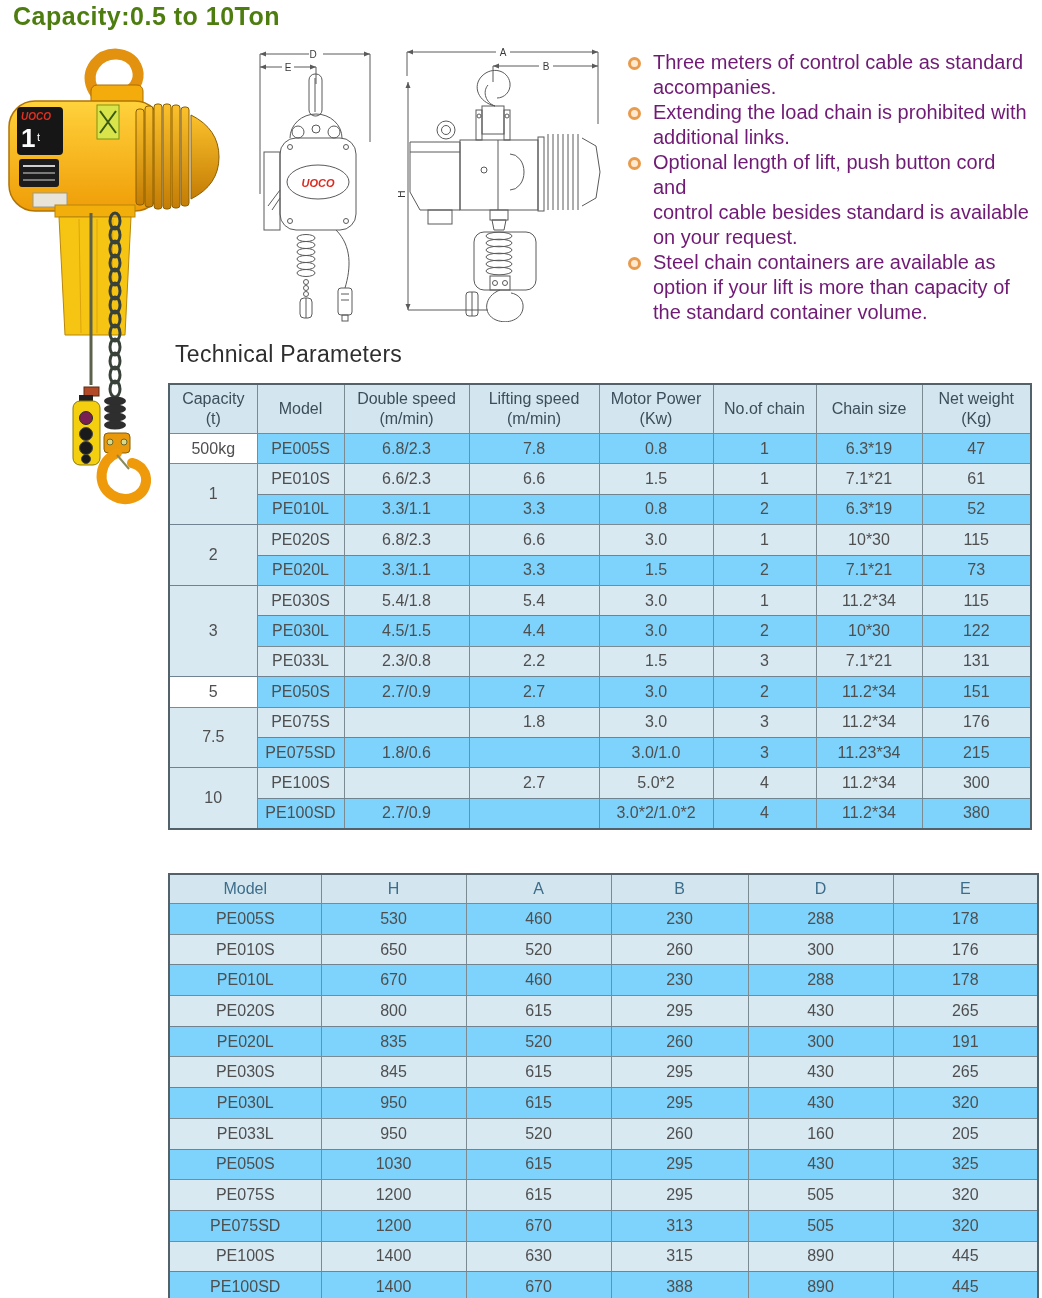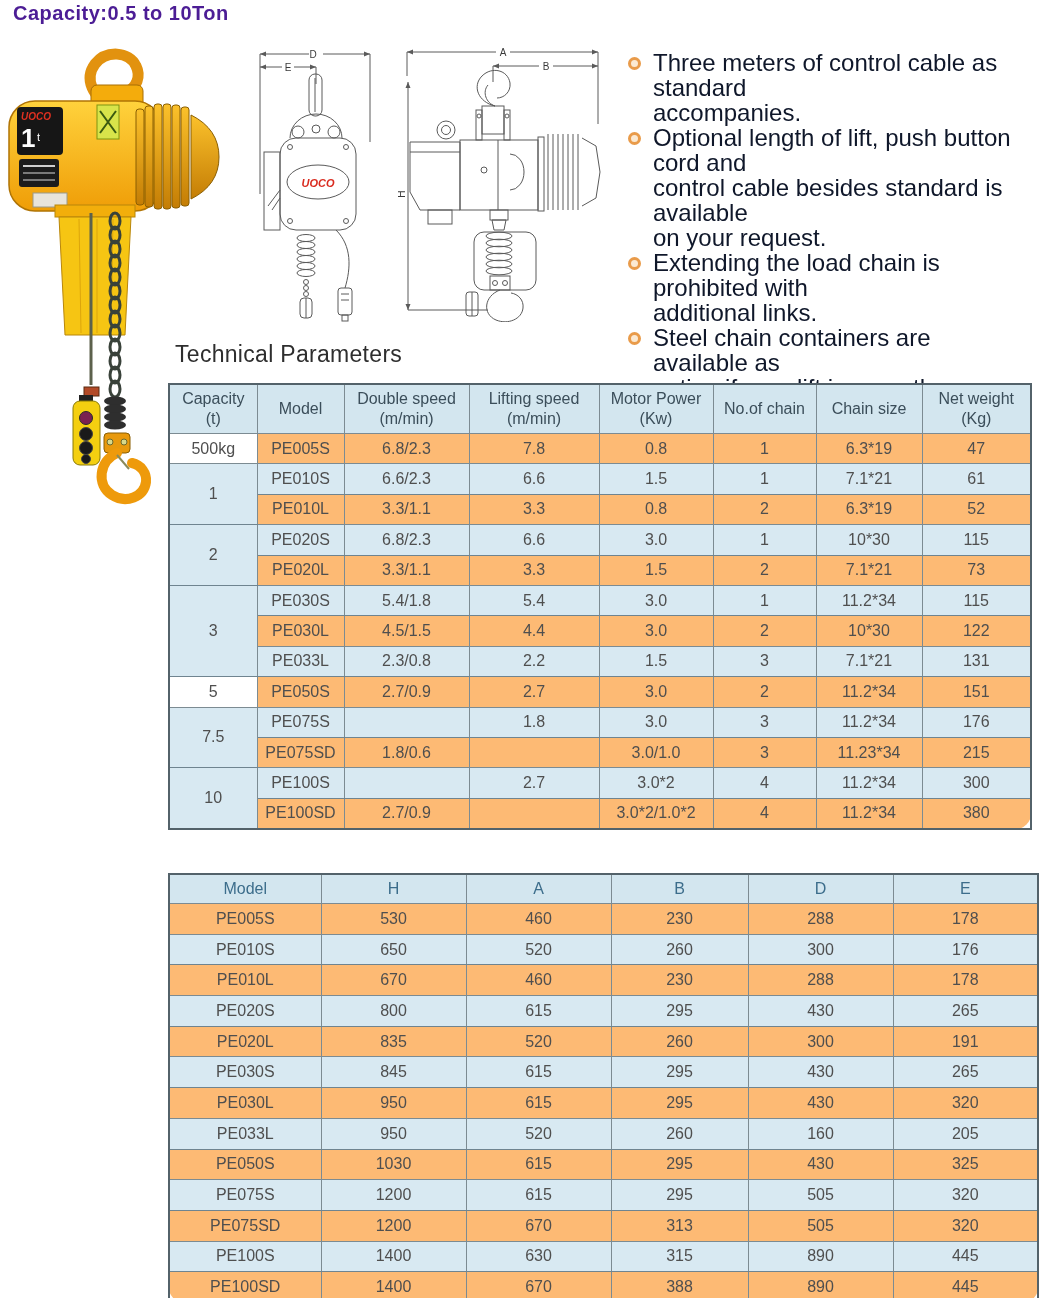--- a/index.html
+++ b/index.html
@@ -1,31 +1,31 @@
 <!DOCTYPE html>
 <html><head>
 <meta charset="utf-8">
 <style>
   html,body{margin:0;padding:0;background:#fff;}
   body{width:1042px;height:1298px;position:relative;font-family:"Liberation Sans",sans-serif;color:#4a4a4a;overflow:hidden;}
   .abs{position:absolute;}
 
   
-  .page-title{left:13px;top:2px;font-size:20px;font-weight:bold;color:#4c1d95;letter-spacing:.5px;}
+  .page-title{left:13px;top:2px;font-size:25px;font-weight:bold;color:#4d7c0f;letter-spacing:.5px;}
   .section-heading{font-size:23px;font-weight:normal;color:#2e2e2e;letter-spacing:.3px;}
   #tech-heading{left:175px;top:341px;}
   #size-heading{left:175px;top:884px;}
 
   
   .features{left:626px;top:50px;width:404px;list-style:none;margin:0;padding:0;}
-  .features li{position:relative;padding-left:27px;font-size:24px;line-height:25px;color:#0f172a;white-space:pre-line;}
+  .features li{position:relative;padding-left:27px;font-size:20px;line-height:25px;color:#701a75;white-space:pre-line;}
   .bullet{position:absolute;left:2px;top:7px;width:7px;height:7px;border-radius:50%;background:#fbe9d2;border:3px solid #e99b4a;}
 
   
-  table{border-collapse:collapse;table-layout:fixed;background:#fdba74;border-radius:19px;}
+  table{border-collapse:collapse;table-layout:fixed;background:#7dd3fc;}
   #tech-table{left:168px;top:383px;width:862px;}
   #size-table{left:168px;top:873px;width:869px;}
   th,td{border:1px solid #7c8b92;text-align:center;vertical-align:middle;padding:0;font-weight:normal;overflow:hidden;}
   table{border:2px solid #53626a;}
   #tech-table th{height:48px;background:#d3e6ef;color:#3b4e5a;font-size:16px;white-space:pre-line;line-height:1.25;}
   #tech-table td{height:29.4px;font-size:16px;color:#4f4f4f;}
   #size-table th{height:28px;background:#d3e6ef;color:#3c6d8b;font-size:16px;}
   #size-table td{height:29.7px;font-size:16px;color:#4f4f4f;}
   tr.blue-row td{background:#d8e9f2;color:#3c6d8b;border-top:1px solid #6f8490;border-bottom:1px solid #6f8490;}
   td.cap{background:#fff;color:#4f4f4f;}
@@ -277,25 +277,25 @@
     <rect x="92" y="234" width="20" height="14"></rect>
     <circle cx="97" cy="241" r="2.5"></circle>
       <circle cx="107" cy="241" r="2.5"></circle>
     <path d="M102,248 C86,254 84,272 98,278 C110,283 124,277 125,266 C126,258 120,252 113,251"></path>
   </g>
 </svg>
 
 <ul class="abs features">
     <li><span class="bullet"></span><span>Three meters of control cable as standard
 accompanies.</span></li>
+    <li><span class="bullet"></span><span>Extending the load chain is prohibited with
+additional links.</span></li>
     <li><span class="bullet"></span><span>Optional length of lift, push button cord and
 control cable besides standard is available
 on your request.</span></li>
-    <li><span class="bullet"></span><span>Extending the load chain is prohibited with
-additional links.</span></li>
     <li><span class="bullet"></span><span>Steel chain containers are available as
 option if your lift is more than  capacity  of
 the standard container volume.</span></li>
   </ul>
 
 <div class="abs section-heading" id="tech-heading">Technical Parameters</div>
 <table class="abs" id="tech-table">
   <colgroup>
     <col style="width:88px">
       <col style="width:87px">
@@ -427,21 +427,21 @@
         <td>3.0/1.0</td>
         <td>3</td>
         <td>11.23*34</td>
         <td>215</td>
       </tr>
       <tr class="blue-row">
         <td class="cap" rowspan="2">10</td>
         <td>PE100S</td>
         <td></td>
         <td>2.7</td>
-        <td>3.0*2</td>
+        <td>5.0*2</td>
         <td>4</td>
         <td>11.2*34</td>
         <td>300</td>
       </tr>
       <tr>
         <td>PE100SD</td>
         <td>2.7/0.9</td>
         <td></td>
         <td>3.0*2/1.0*2</td>
         <td>4</td>

